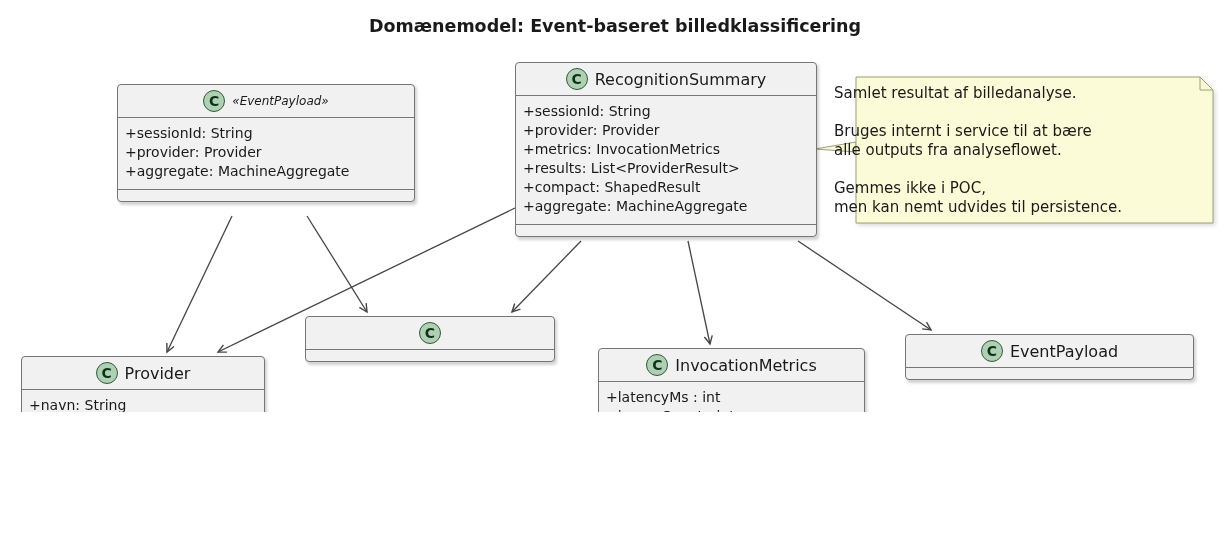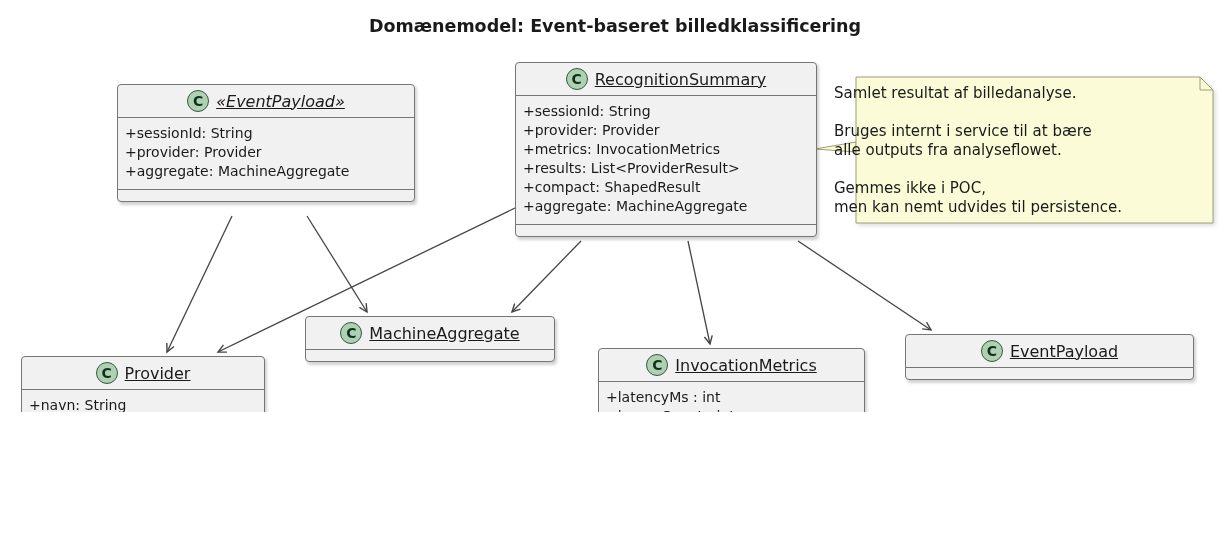--- a/index.html
+++ b/index.html
@@ -21,29 +21,29 @@
   svg.edges line{stroke:var(--arrow); stroke-width:1.3;}
   .uml-class{
     position:absolute; background:var(--class-fill);
     border:1px solid var(--class-border); border-radius:4px;
     box-shadow:2px 2.5px 3px rgba(0,0,0,0.18);
   }
   .uml-head{
     display:flex; align-items:center; justify-content:center;
     gap:7px; padding:4px 8px; min-height:24px;
   }
-  .head-text{display:flex; flex-direction:column; align-items:flex-end;text-decoration:underline;}
+  .head-text{display:flex; flex-direction:column; align-items:flex-end;}
   .circ{
     width:22px; height:22px; flex:0 0 22px; border-radius:50%;
     background:var(--circle-fill); border:1px solid var(--circle-border);
     display:flex; align-items:center; justify-content:center;
     font-weight:bold; font-size:14px; color:#10301a; box-sizing:border-box;
   }
   .cname{font-size:16px; line-height:19px;}
-  .stereo{font-size:16px; font-style:italic; line-height:17px;}
+  .stereo{font-size:12px; font-style:italic; line-height:17px;}
   .uml-attrs{
     border-top:1px solid var(--class-border);
     padding:6px 7px 8px 7px; font-size:14px; line-height:19px;
     white-space:pre-line;
   }
   .uml-methods{border-top:1px solid var(--class-border); height:11px;}
   .note-text{
     position:absolute; left:834px; top:84px; width:338px;
     font-size:15px; line-height:19px; white-space:pre-line;
   }
@@ -118,23 +118,20 @@
       </div>
     </div>
     <div class="uml-attrs">+navn: String
 +featureset: List&lt;String&gt;</div>
     <div class="uml-methods"></div>
   </div>
 
   <div class="uml-class" style="left:305px; top:316px; width:248px;">
     <div class="uml-head">
       <span class="circ">C</span>
-      <div class="head-text">
-        <div class="cname">MachineAggregate</div>
-      </div>
     </div>
     <div class="uml-methods"></div>
   </div>
 
   <div class="uml-class" style="left:598px; top:348px; width:265px;">
     <div class="uml-head">
       <span class="circ">C</span>
       <div class="head-text">
         <div class="cname">InvocationMetrics</div>
       </div>

